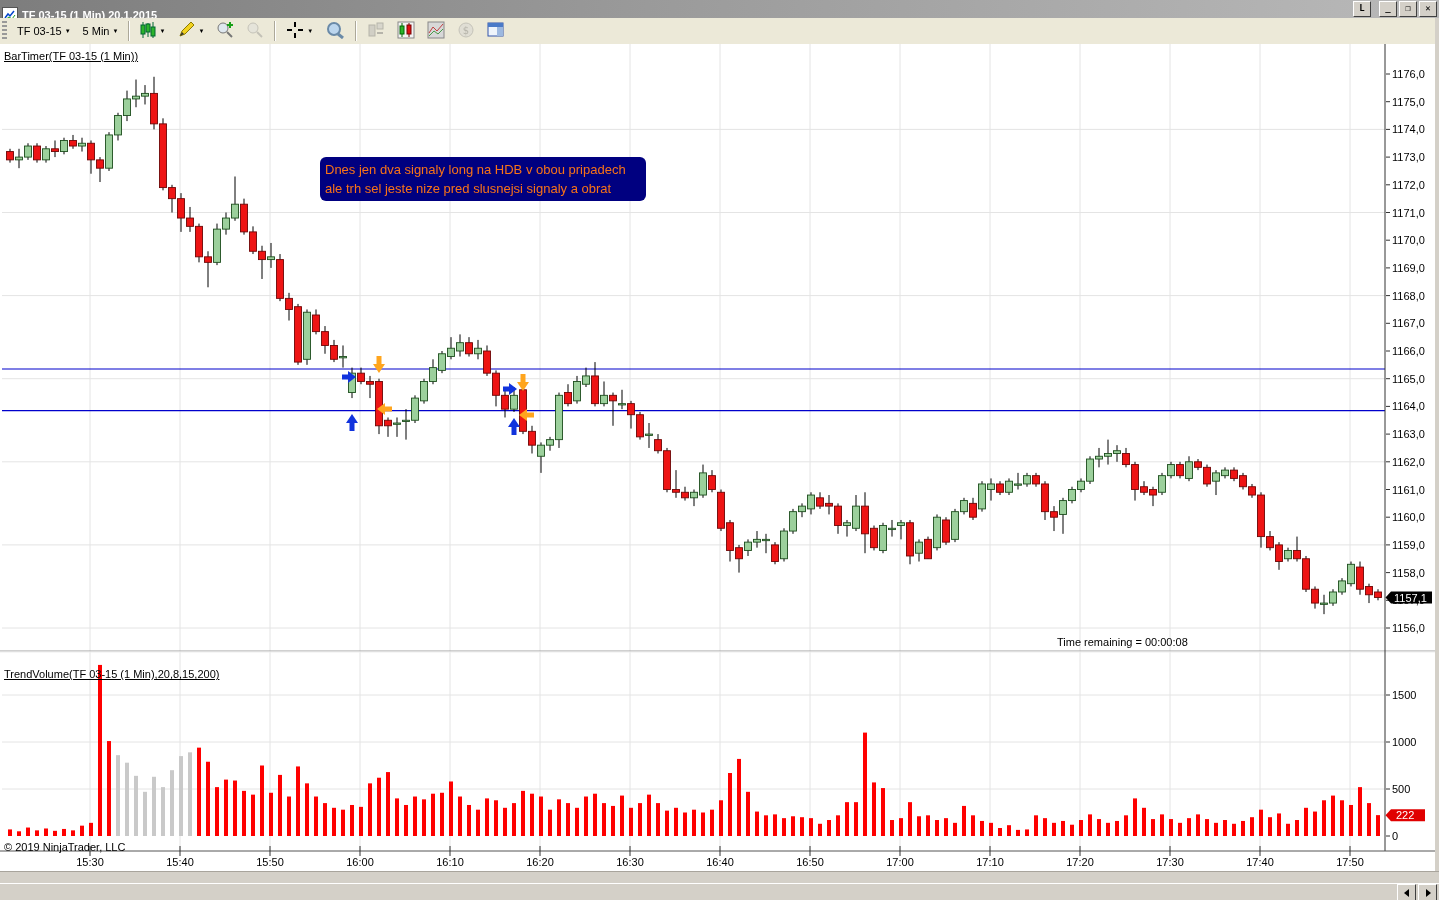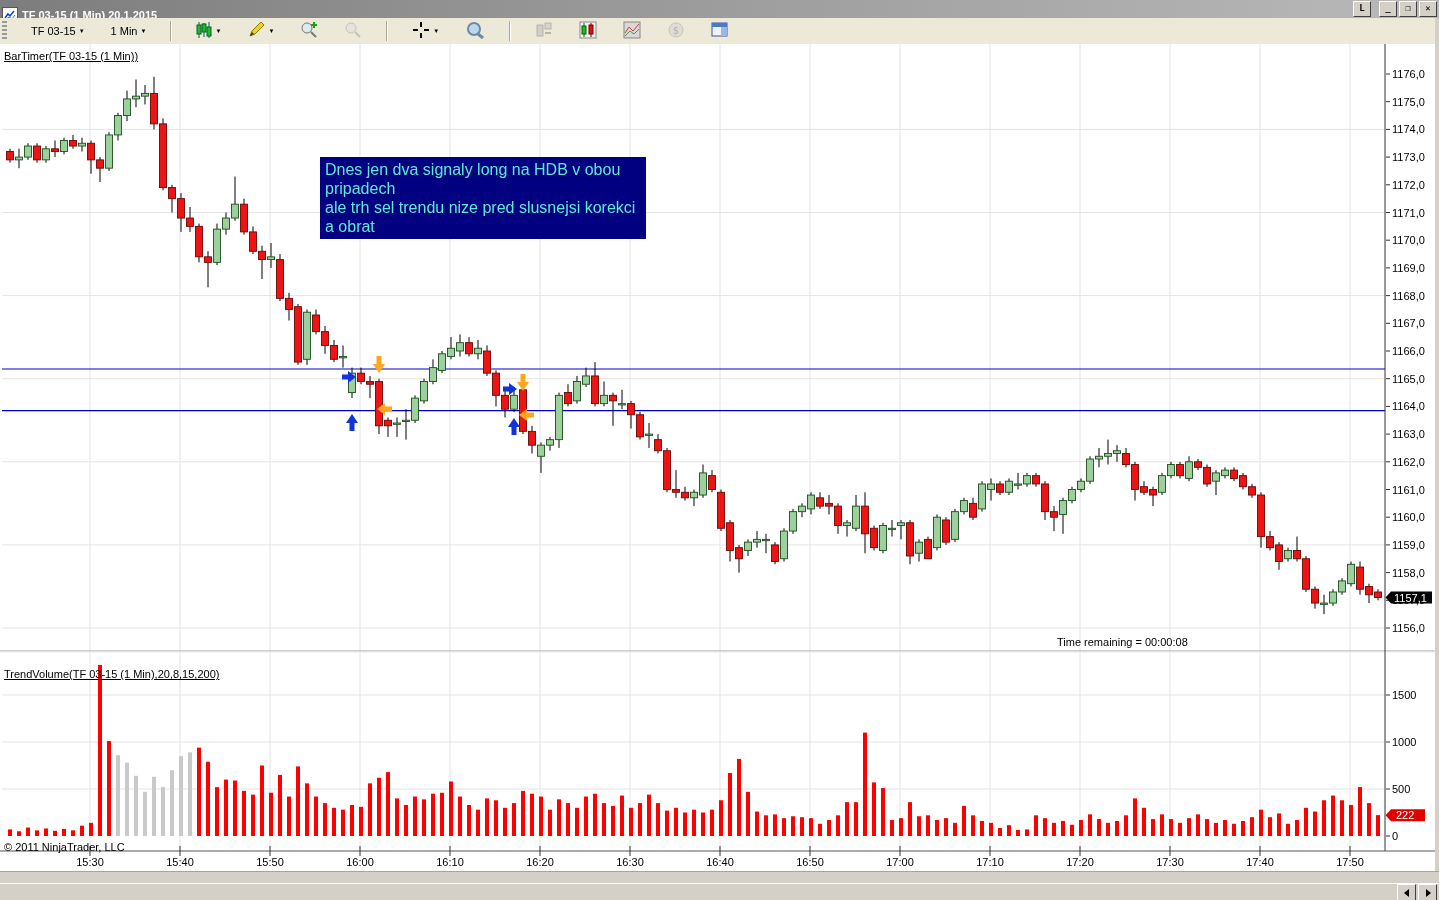--- a/index.html
+++ b/index.html
@@ -20,36 +20,37 @@
   .tb-winbtn{
     width:16px;height:14px;background:#d4d0c8;border:1px solid;
     border-color:#fff #404040 #404040 #fff;font-size:9px;line-height:12px;
     text-align:center;color:#000;font-weight:bold;font-family:"DejaVu Sans Mono",monospace;
   }
   .tb-winbtn.gap{margin-right:6px;}
   
   .toolbar{
     position:absolute;left:0;top:18px;width:1439px;height:26px;
     background:#ece9d8;border-bottom:1px solid #aca899;
-    display:flex;align-items:center;gap:16px;font-size:11px;color:#000;
+    display:flex;align-items:center;gap:2px;font-size:11px;color:#000;
   }
   .grip{width:5px;height:20px;margin:0 3px 0 2px;
     background:repeating-linear-gradient(180deg,#999 0 2px,#ece9d8 2px 4px);}
   .tb-btn{display:flex;align-items:center;gap:2px;padding:2px 4px;border:1px solid transparent;height:20px;box-sizing:border-box;}
   .tb-btn .caret{font-size:6px;color:#000;margin-left:1px;}
   .tb-btn.disabled{opacity:.4;}
   .sep{width:1px;height:20px;background:#aca899;border-right:1px solid #fff;margin:0 3px;}
   
   .chart-surface{position:absolute;left:0;top:44px;width:1435px;height:827px;background:#fff;}
   #chart-svg{position:absolute;left:0;top:44px;}
   .overlay-label{position:absolute;font-size:11px;color:#000;white-space:nowrap;}
   .annotation{
     position:absolute;left:320px;top:157px;width:316px;
-    background:#000080;color:#5eead4;font-size:16px;line-height:19px;
+    background:#000080;color:#f97316;font-size:13px;line-height:19px;
     padding:3px 5px;
+    border-radius:6px;
   }
   .right-frame{position:absolute;right:0;top:18px;width:4px;height:882px;background:#d4d0c8;}
   .bottom-strip{position:absolute;left:0;top:871px;width:1439px;height:12px;background:#d4d0c8;border-top:1px solid #a8a49c;}
   .scrollbar{position:absolute;left:0;top:883px;width:1439px;height:17px;background:#d4d0c8;border-top:1px solid #fff;display:flex;justify-content:flex-end;align-items:center;}
   .scroll-btn{width:17px;height:15px;background:#d4d0c8;border:1px solid;border-color:#fff #404040 #404040 #fff;margin-right:2px;display:flex;align-items:center;justify-content:center;}
   .scroll-btn svg{display:block;}
 </style>
 </head>
 <body>
 
@@ -69,21 +70,21 @@
   </span>
 </div>
 
 <div class="toolbar">
   <div class="grip"></div>
   <div class="tb-btn">
     <span>TF 03-15</span>
       <span class="caret">▼</span>
   </div>
   <div class="tb-btn">
-    <span>1 Min</span>
+    <span>5 Min</span>
       <span class="caret">▼</span>
   </div>
   <div class="sep"></div>
   <div class="tb-btn">
     <span><svg width="16" height="18">
           <line x1="3" y1="1" x2="3" y2="17" stroke="#063"></line>
           <rect x="1" y="4" width="4" height="9" fill="#2bb32b" stroke="#063"></rect>
           <line x1="8" y1="2" x2="8" y2="16" stroke="#063"></line>
           <rect x="6" y="3" width="4" height="8" fill="#2bb32b" stroke="#063"></rect>
           <line x1="13" y1="1" x2="13" y2="17" stroke="#063"></line>
@@ -773,25 +774,25 @@
       <line x1="1260" y1="846" x2="1260" y2="856" stroke="#333"></line>
       <text x="1260" y="866" text-anchor="middle" fill="#000">17:40</text>
       <line x1="1350" y1="846" x2="1350" y2="856" stroke="#333"></line>
       <text x="1350" y="866" text-anchor="middle" fill="#000">17:50</text>
     </g>
   </svg>
 
 <div class="overlay-label" style="left:4px;top:50px;text-decoration:underline;">BarTimer(TF 03-15 (1 Min))</div>
 <div class="annotation">
   <div>Dnes jen dva signaly long na HDB v obou pripadech</div>
-  <div>ale trh sel trendu nize pred slusnejsi korekci a obrat</div>
+  <div>ale trh sel jeste nize pred slusnejsi signaly a obrat</div>
 </div>
 <div class="overlay-label" style="left:1057px;top:636px;width:300px;text-align:left;">Time remaining = 00:00:08</div>
 <div class="overlay-label" style="left:4px;top:668px;text-decoration:underline;">TrendVolume(TF 03-15 (1 Min),20,8,15,200)</div>
-<div class="overlay-label" style="left:4px;top:841px;">© 2011 NinjaTrader, LLC</div>
+<div class="overlay-label" style="left:4px;top:841px;">© 2019 NinjaTrader, LLC</div>
 
 <div class="right-frame"></div>
 <div class="bottom-strip"></div>
 <div class="scrollbar">
   <span class="scroll-btn">
       <svg width="8" height="8">
         <polygon points="6,0 6,8 1,4" fill="#000"></polygon>
       </svg>
     </span>
   <span class="scroll-btn">

